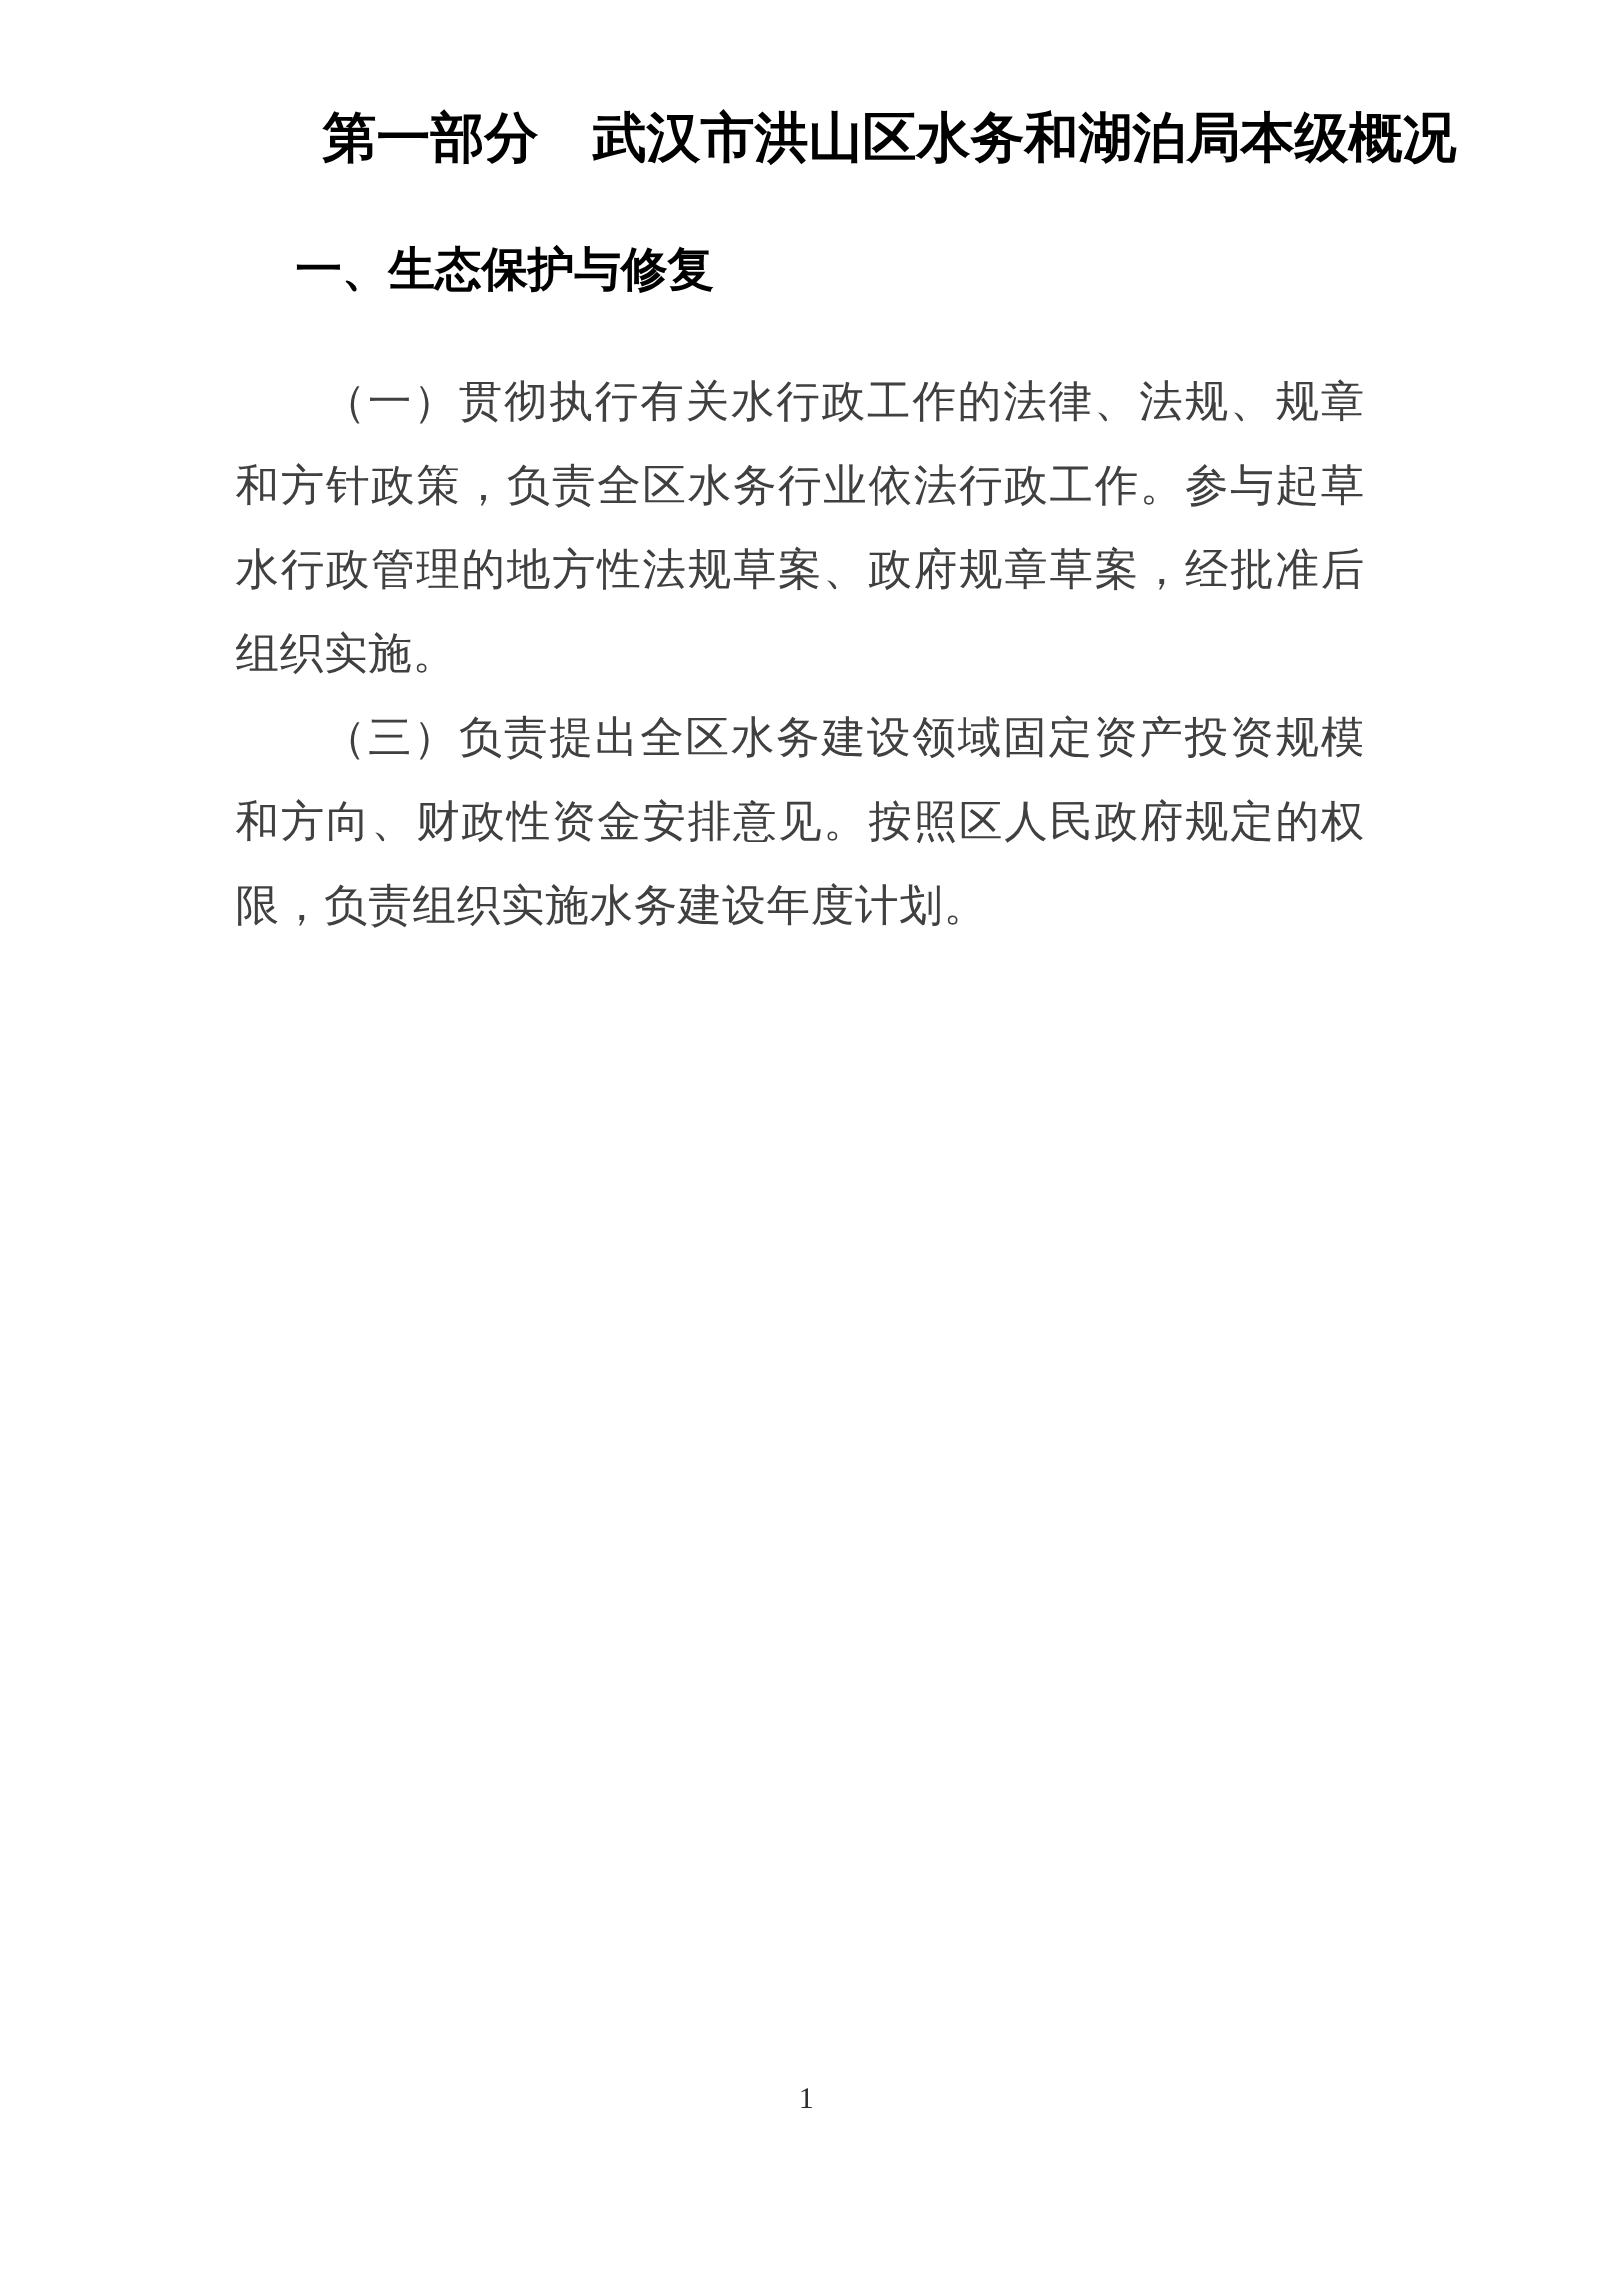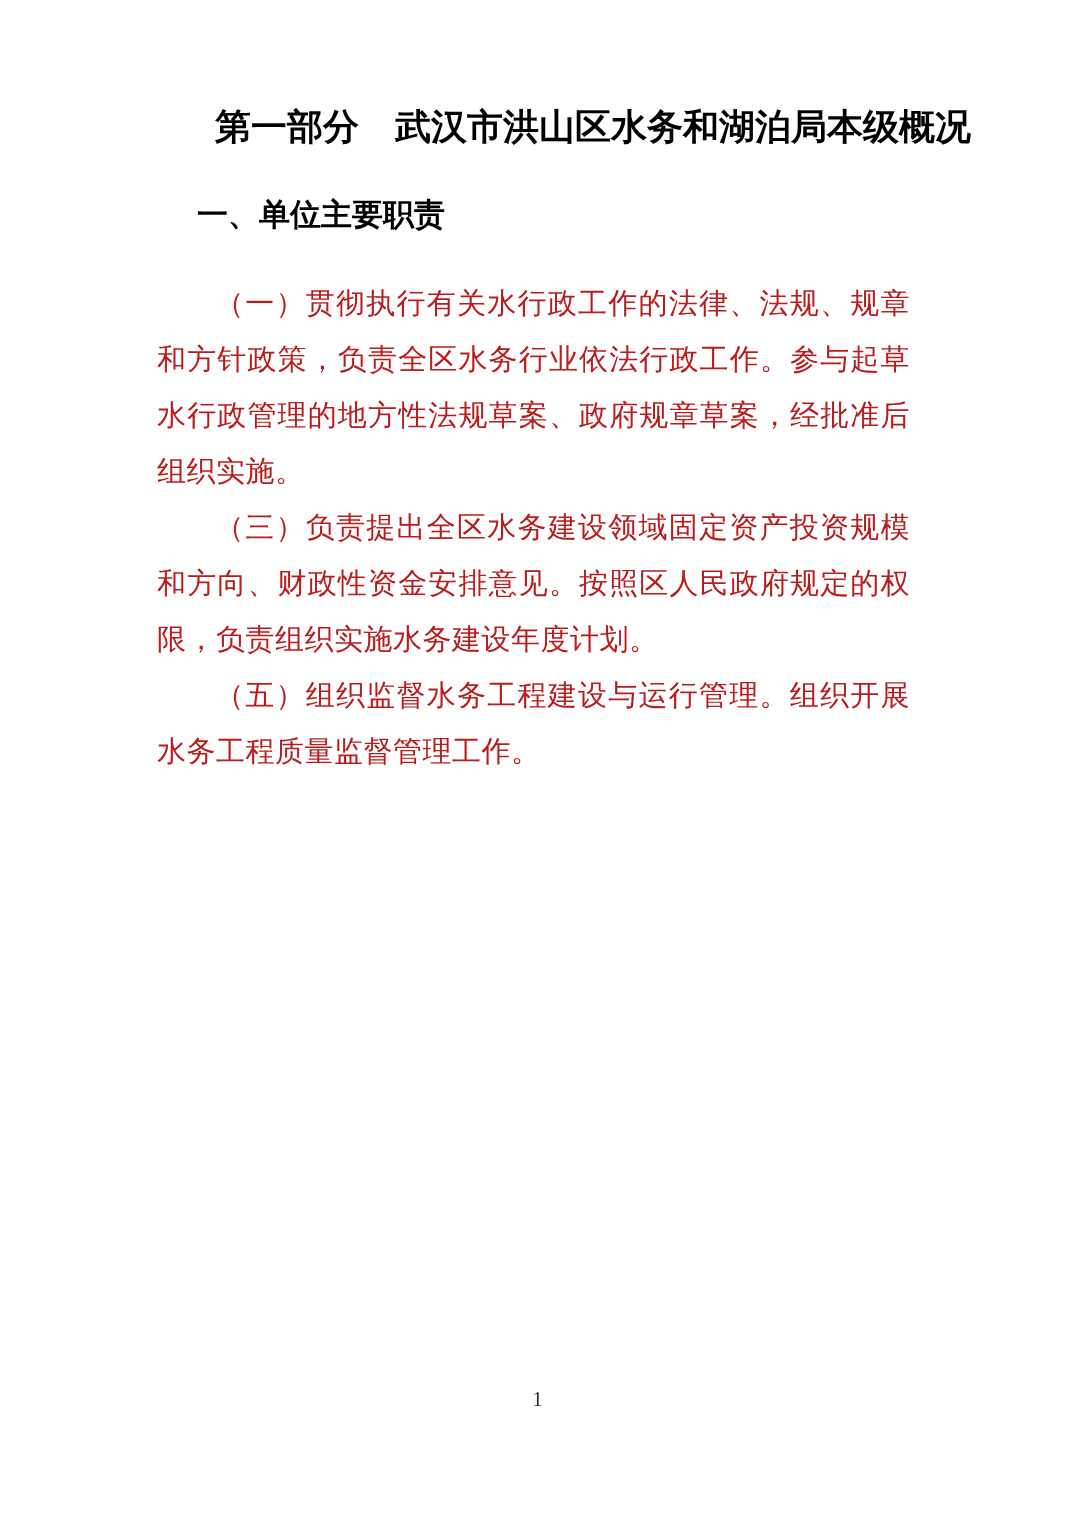--- a/index.html
+++ b/index.html
@@ -13,21 +13,21 @@
     font-family: "Liberation Serif", serif;
     color: #000;
     overflow: hidden;
   }
   .page {
     position: absolute;
     top: 0; left: 0;
     width: 1075px;
     height: 1332px;
     background: #ffffff;
-    padding: 104px 165px 0 157px;
+    padding: 69px 165px 0 157px;
   }
   .doc-title {
     font-family: "Liberation Sans", sans-serif;
     font-weight: bold;
     font-size: 36px;
     line-height: 46px;
     text-align: center;
     padding-left: 58px;
     color: #000;
     white-space: nowrap;
@@ -44,44 +44,43 @@
   .body-text {
     margin-top: 40px;
     width: 753px;
   }
   .body-text p {
     font-family: "Liberation Serif", serif;
     font-size: 29px;
     line-height: 56px;
     text-indent: 2em;
     text-align: justify;
-    color: #b91c1c;
+    color: #404040;
     letter-spacing: 0.5px;
   }
   .page-number {
     position: absolute;
     top: 1388px;
     left: 0;
     width: 1075px;
     text-align: center;
     font-family: "Liberation Serif", serif;
     font-size: 20px;
     color: #2a2a2a;
   }
 </style>
 </head>
 <body>
 
 <div class="page">
 
   <h1 class="doc-title">第一部分　武汉市洪山区水务和湖泊局本级概况</h1>
 
-  <h2 class="section-heading">一、单位主要职责</h2>
+  <h2 class="section-heading">一、生态保护与修复</h2>
 
   <div class="body-text">
     <p>（一）贯彻执行有关水行政工作的法律、法规、规章和方针政策，负责全区水务行业依法行政工作。参与起草水行政管理的地方性法规草案、政府规章草案，经批准后组织实施。</p>
     <p>（三）负责提出全区水务建设领域固定资产投资规模和方向、财政性资金安排意见。按照区人民政府规定的权限，负责组织实施水务建设年度计划。</p>
-    <p>（五）组织监督水务工程建设与运行管理。组织开展水务工程质量监督管理工作。</p>
   </div>
 
   <div class="page-number">1</div>
 
 </div>
 
 </body></html>

